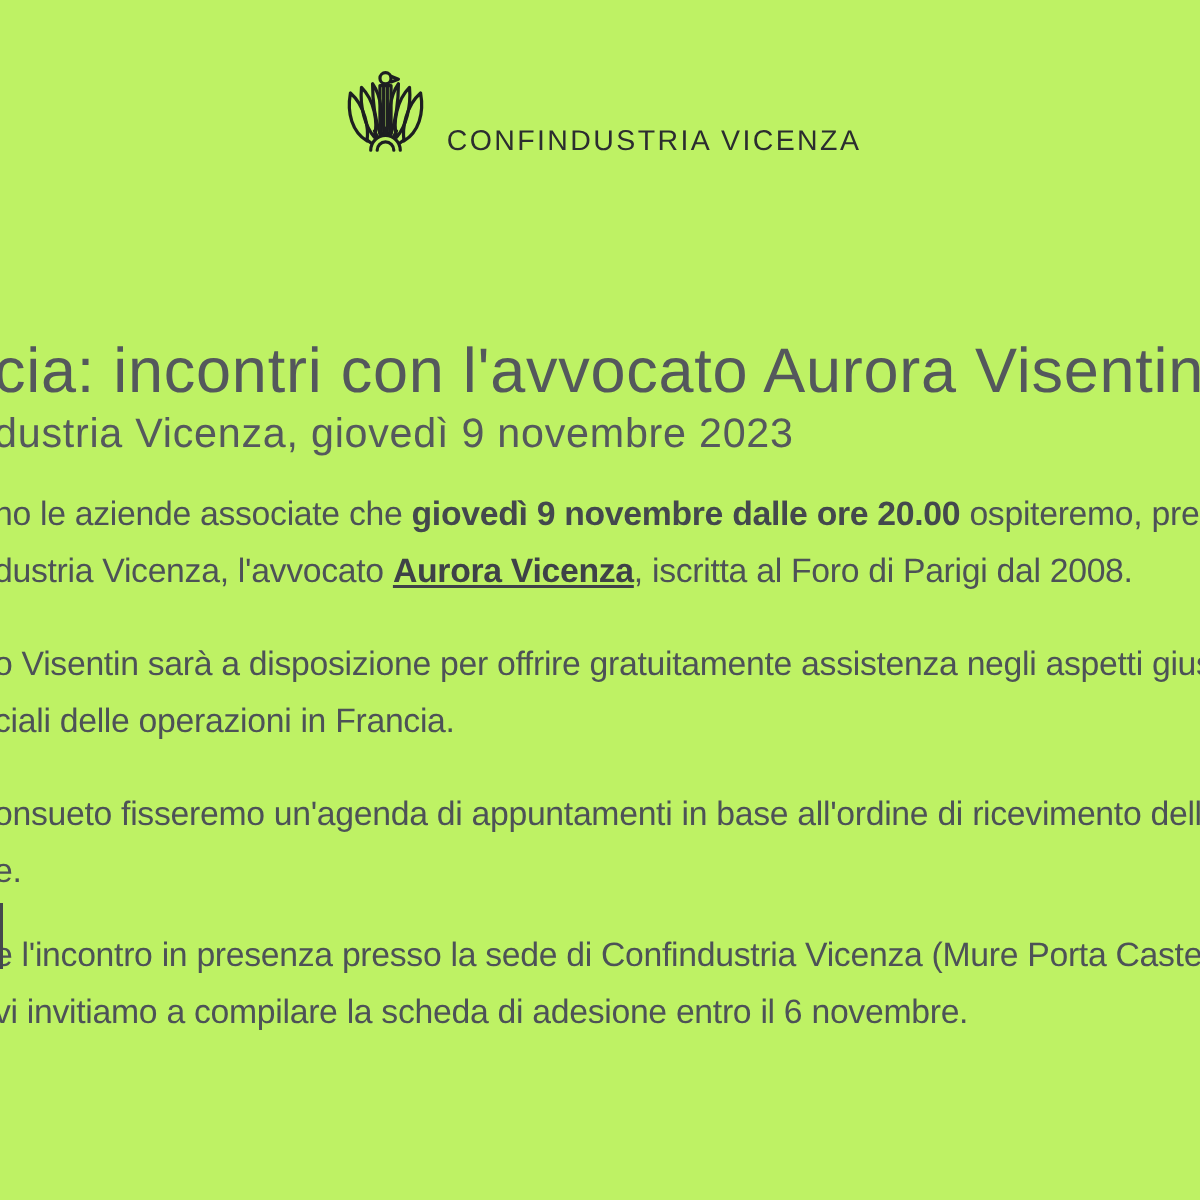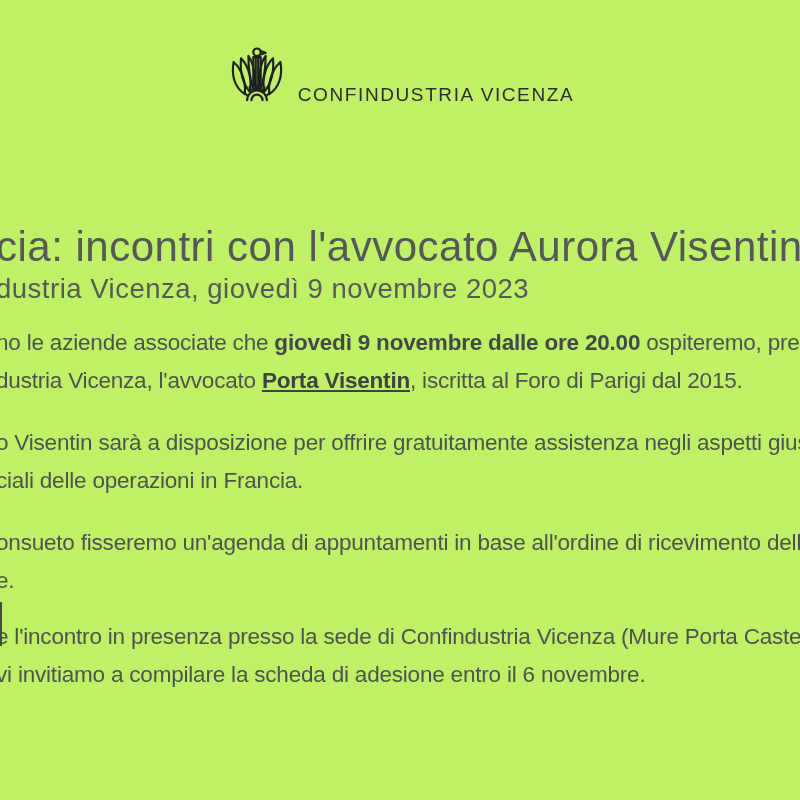--- a/index.html
+++ b/index.html
@@ -76,21 +76,21 @@
       </g>
     </svg>
     <span class="wordmark">CONFINDUSTRIA VICENZA</span>
   </div>
 
   <div class="article">
     <div class="title">cia: incontri con l'avvocato Aurora Visentin</div>
     <div class="subtitle">dustria Vicenza, giovedì 9 novembre 2023</div>
     <div class="para para-0">
         <div class="tline"><span>no le aziende associate che </span><span class="seg-bold">giovedì 9 novembre dalle ore 20.00</span><span> ospiteremo, presso</span></div>
-        <div class="tline"><span>dustria Vicenza, l'avvocato </span><span class="seg-link">Porta Visentin</span><span>, iscritta al Foro di Parigi dal 2015.</span></div>
+        <div class="tline"><span>dustria Vicenza, l'avvocato </span><span class="seg-link">Aurora Vicenza</span><span>, iscritta al Foro di Parigi dal 2008.</span></div>
       </div>
     <div class="para para-1">
         <div class="tline"><span>o Visentin sarà a disposizione per offrire gratuitamente assistenza negli aspetti giusla</span></div>
         <div class="tline"><span>ciali delle operazioni in Francia.</span></div>
       </div>
     <div class="para para-2">
         <div class="tline"><span>onsueto fisseremo un'agenda di appuntamenti in base all'ordine di ricevimento delle</span></div>
         <div class="tline"><span>e.</span></div>
       </div>
     <div class="para para-3">

